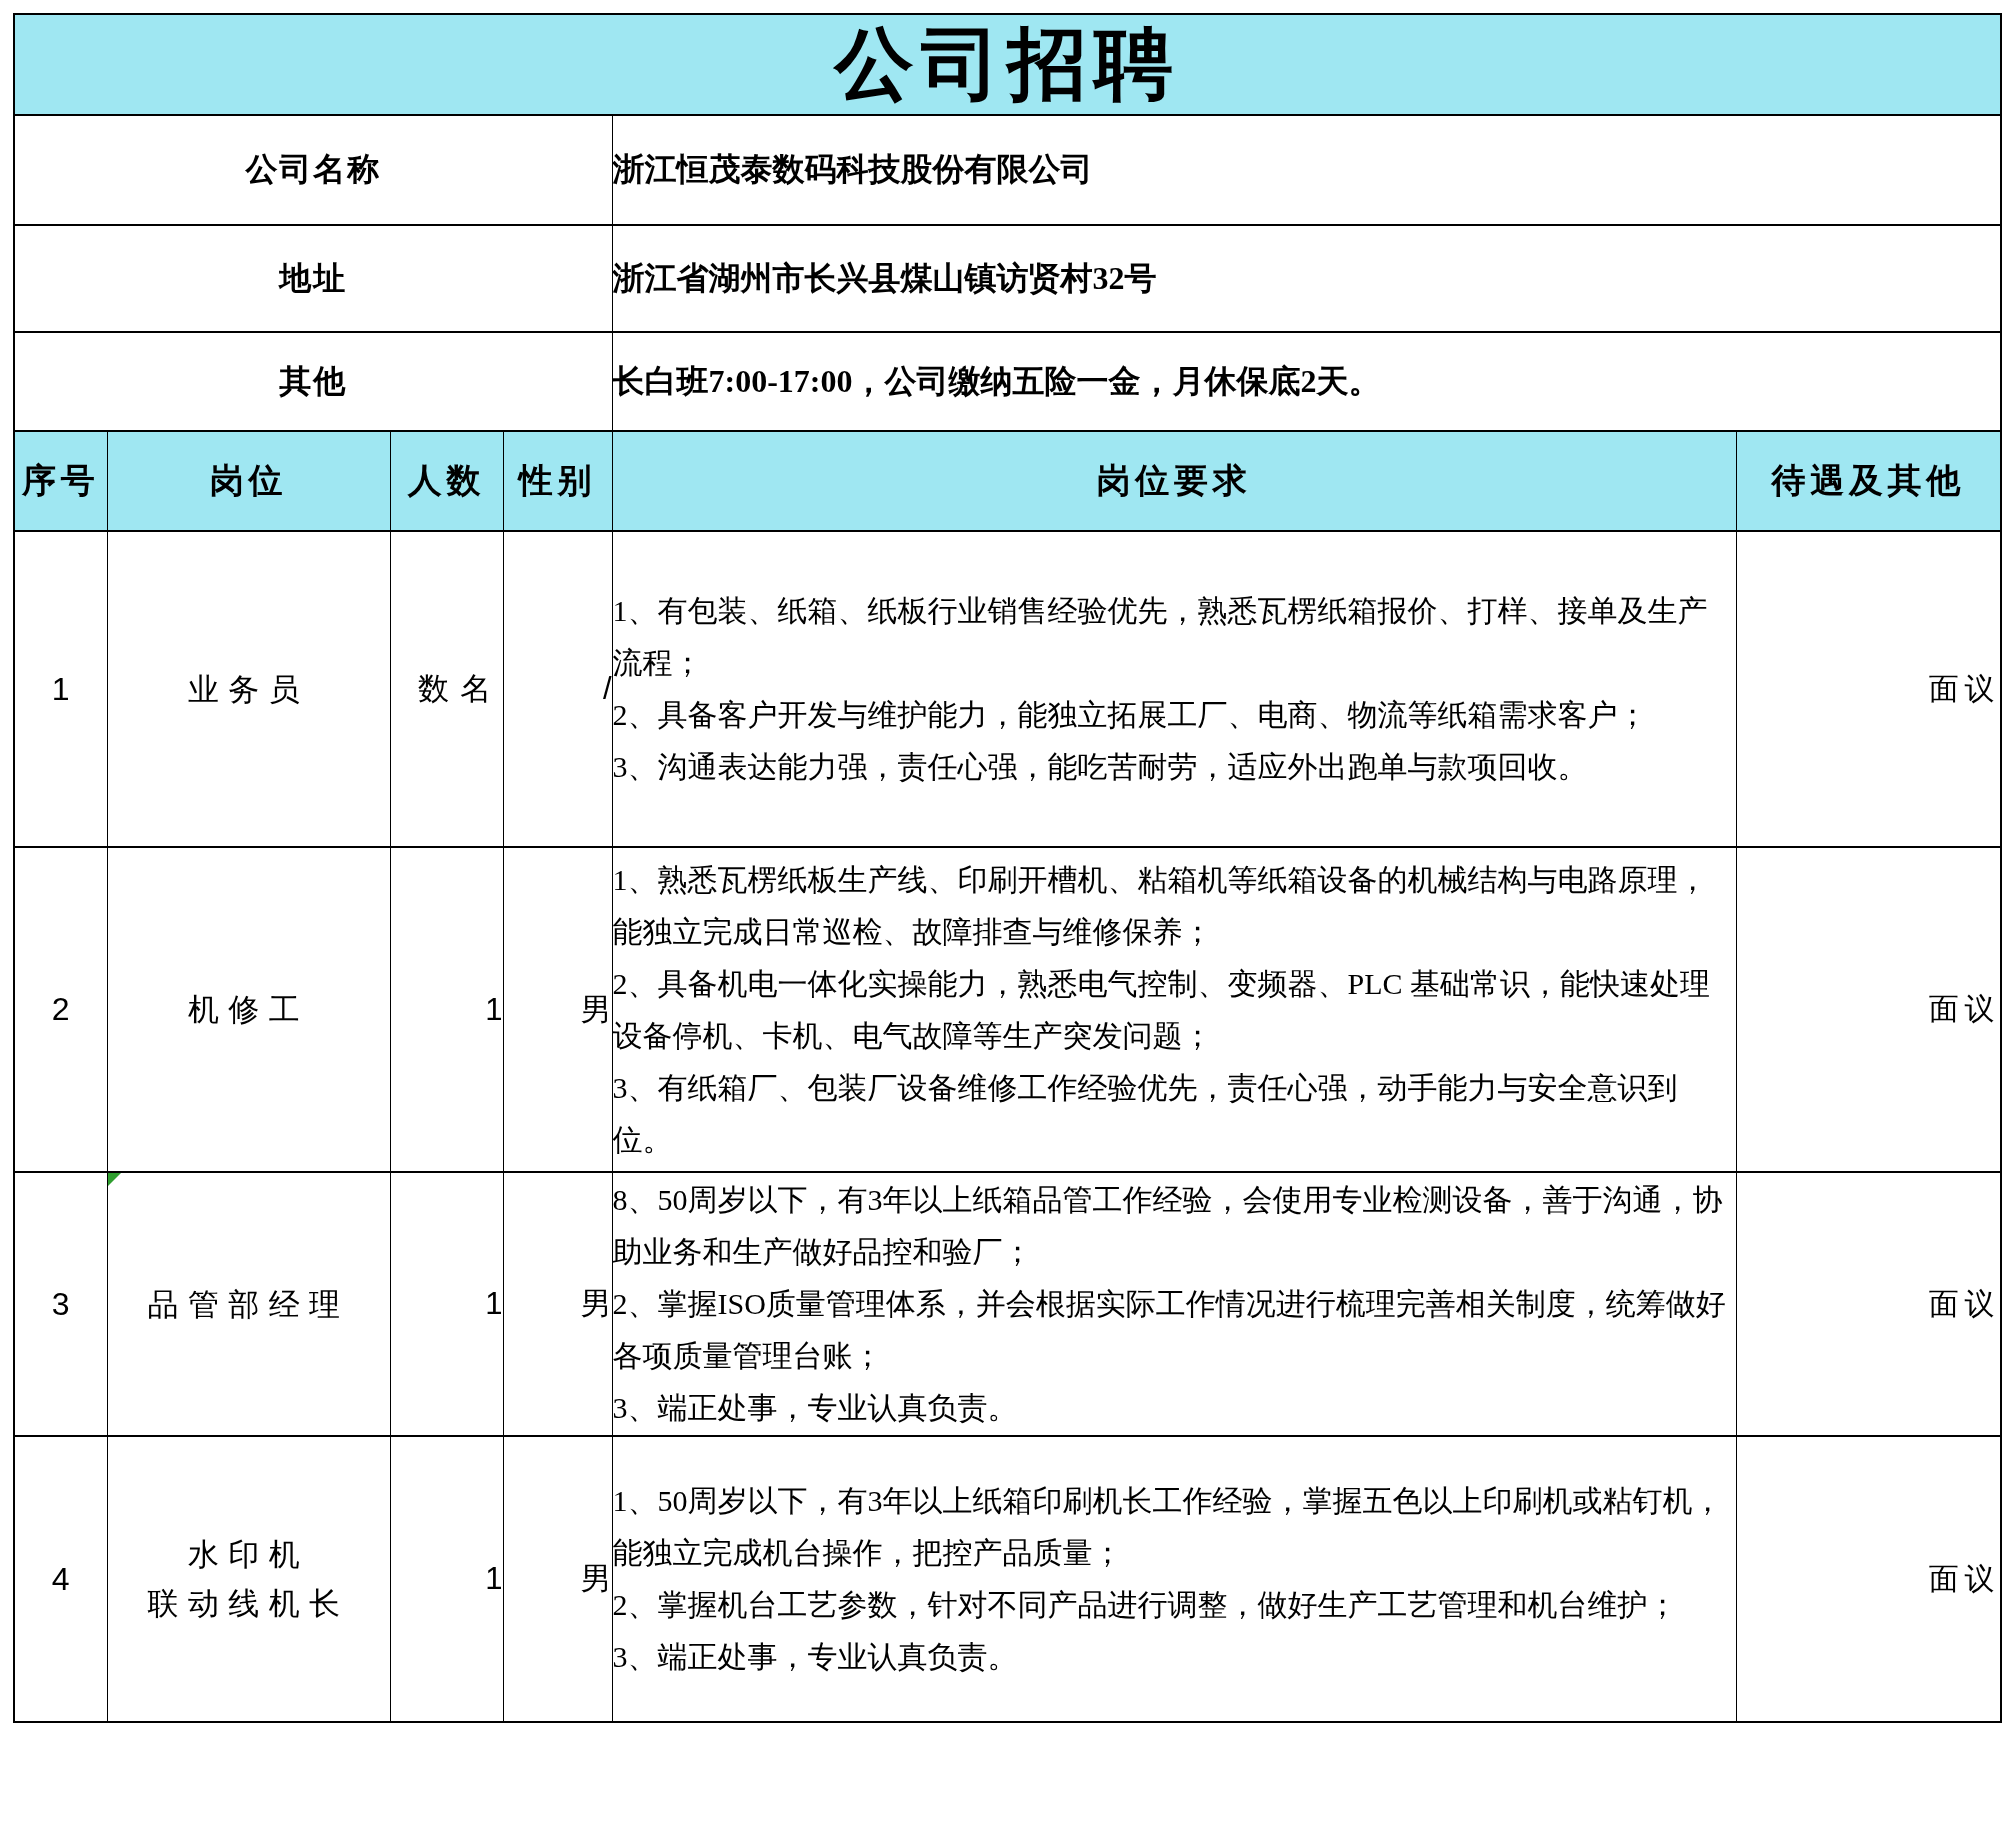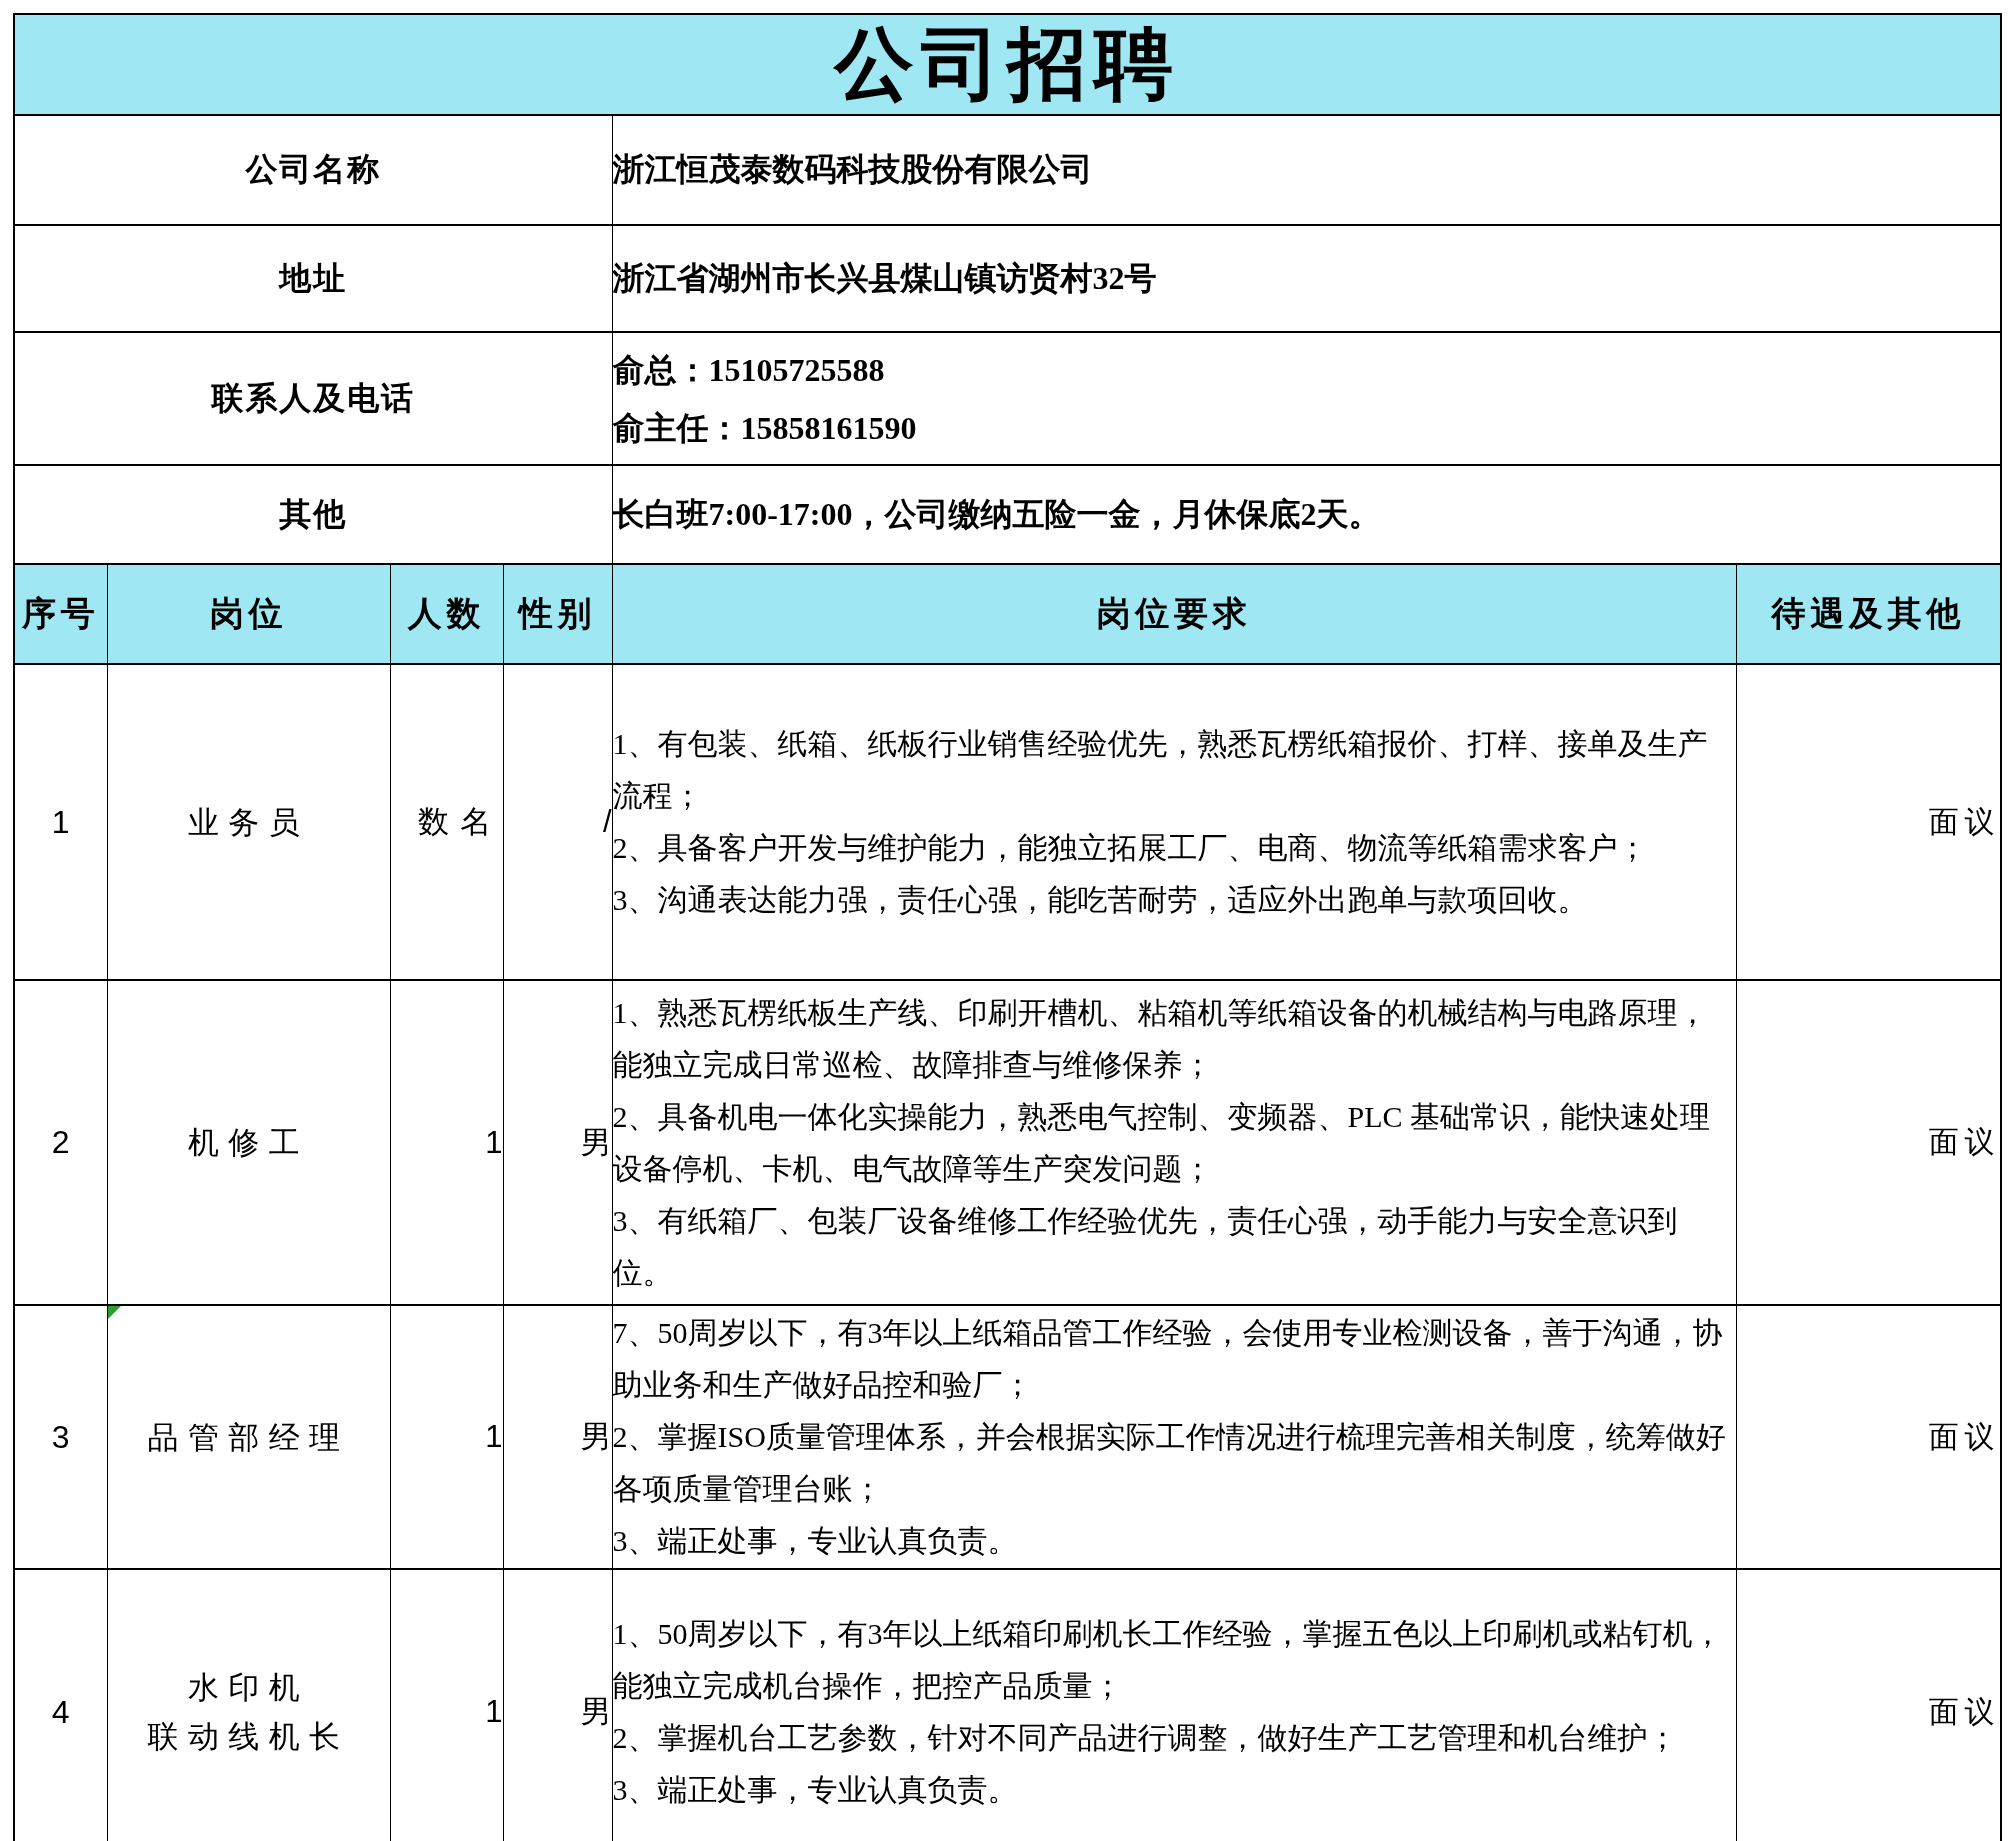--- a/index.html
+++ b/index.html
@@ -140,27 +140,20 @@
     <tr class="r-info1">
       <td colspan="4" class="label-cell">公司名称</td>
       <td colspan="2" class="value-cell">浙江恒茂泰数码科技股份有限公司</td>
     </tr>
 
     <tr class="r-info2">
       <td colspan="4" class="label-cell">地址</td>
       <td colspan="2" class="value-cell">浙江省湖州市长兴县煤山镇访贤村32号</td>
     </tr>
 
-    <tr class="r-contact">
-      <td colspan="4" class="label-cell">联系人及电话</td>
-      <td colspan="2" class="value-cell">
-        <div class="v-line">俞总：15105725588</div>
-        <div class="v-line">俞主任：15858161590</div>
-      </td>
-    </tr>
 
     <tr class="r-other">
       <td colspan="4" class="label-cell">其他</td>
       <td colspan="2" class="value-cell">长白班7:00-17:00，公司缴纳五险一金，月休保底2天。</td>
     </tr>
 
     <tr class="r-head">
       <th class="header-cell">序号</th>
       <th class="header-cell">岗位</th>
       <th class="header-cell">人数</th>
@@ -204,21 +197,21 @@
     <tr class="r-job3">
       <td class="num-cell num-font">3</td>
       <td class="pos-cell flagged">
         <span class="flag"></span>
         <div class="pos-line">品管部经理</div>
         <div class="pos-line"></div>
       </td>
       <td class="count-cell num-font">1</td>
       <td class="gender-cell">男</td>
       <td class="req-cell">
-        <div class="req-line">7、50周岁以下，有3年以上纸箱品管工作经验，会使用专业检测设备，善于沟通，协助业务和生产做好品控和验厂；</div>
+        <div class="req-line">8、50周岁以下，有3年以上纸箱品管工作经验，会使用专业检测设备，善于沟通，协助业务和生产做好品控和验厂；</div>
         <div class="req-line">2、掌握ISO质量管理体系，并会根据实际工作情况进行梳理完善相关制度，统筹做好各项质量管理台账；</div>
         <div class="req-line">3、端正处事，专业认真负责。</div>
       </td>
       <td class="salary-cell">面议</td>
     </tr>
 
     <tr class="r-job4">
       <td class="num-cell num-font">4</td>
       <td class="pos-cell">
         <div class="pos-line">水印机</div>

